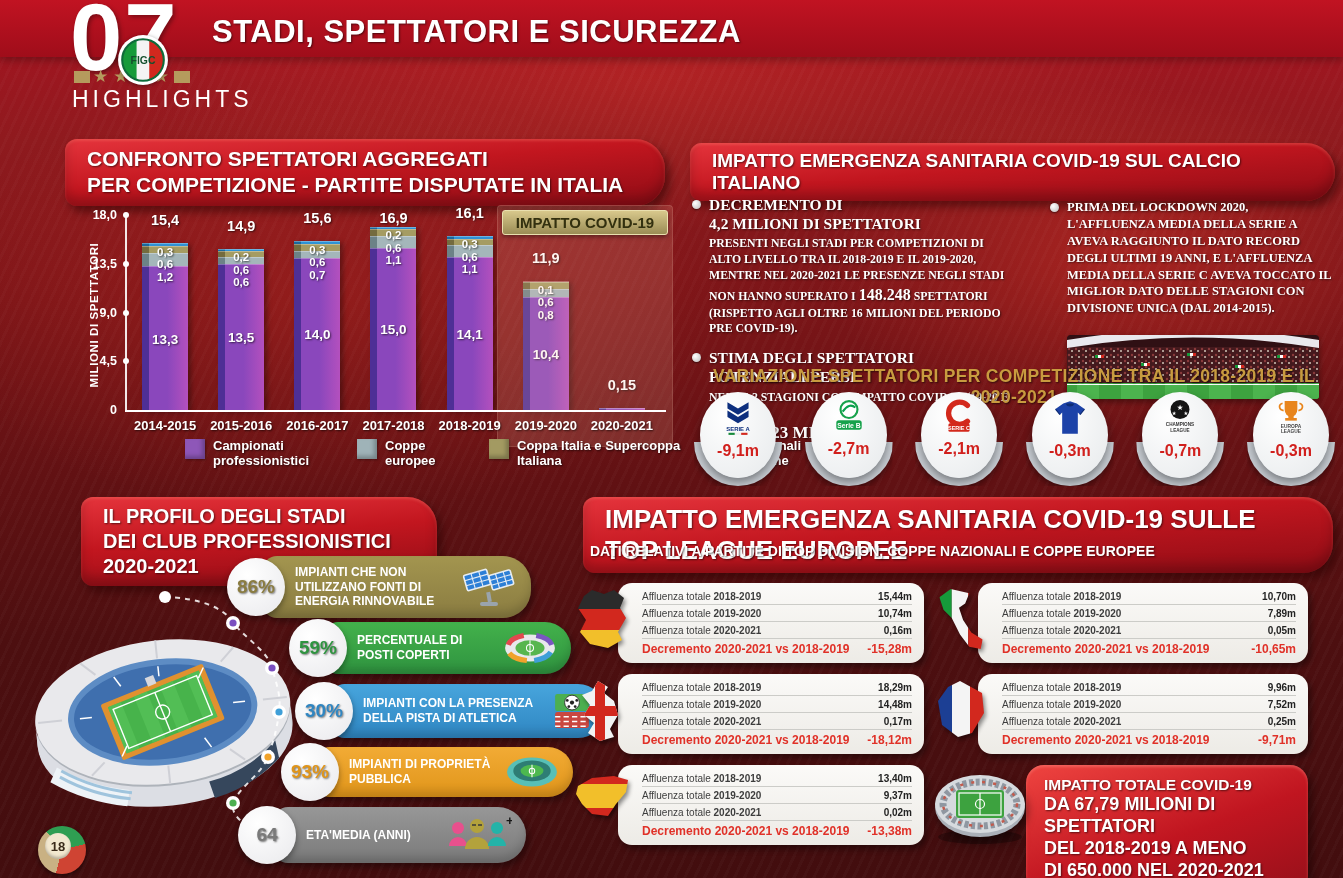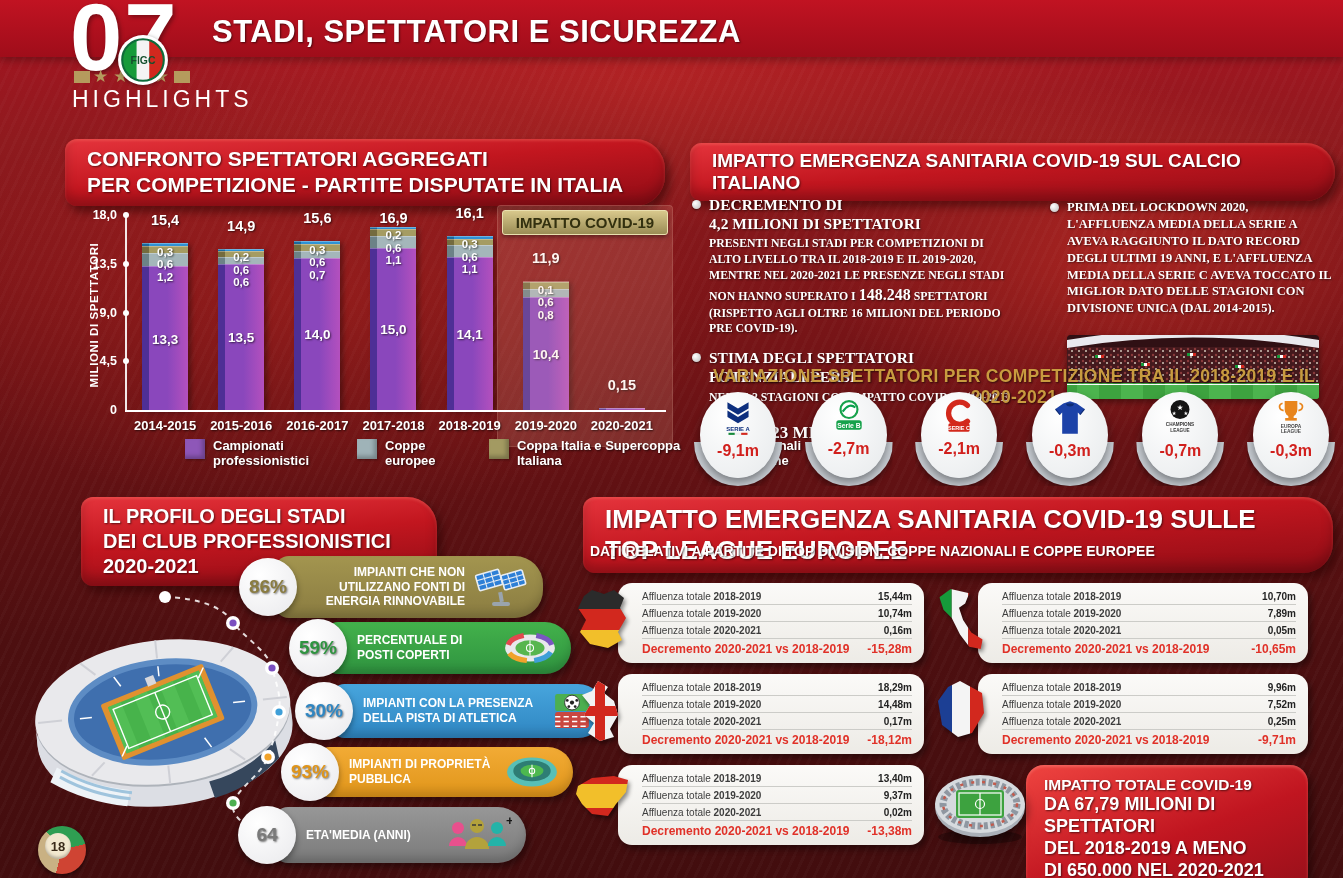--- a/index.html
+++ b/index.html
@@ -493,21 +493,21 @@
           <circle cx="129" cy="132" r="3.6" fill="#3f9fd8"></circle>
         <circle cx="118" cy="177" r="7" fill="#fff"></circle>
           <circle cx="118" cy="177" r="3.6" fill="#f0a22a"></circle>
         <circle cx="83" cy="223" r="7" fill="#fff"></circle>
           <circle cx="83" cy="223" r="3.6" fill="#4caf50"></circle>
       </g>
     </svg>
   </span>
 
   <div id="pstats">
-      <div class="pstat" style="left: 239px; top: 556px; text-align: right;">
+      <div class="pstat" style="left: 227px; top: 556px;">
     <div class="pcircle ts" style="color:#8a7c41">86%</div>
     <div class="ppill" style="background:linear-gradient(180deg,#a3954f,#8a7c41)">
       <span style="width:158px">IMPIANTI CHE NON UTILIZZANO FONTI DI ENERGIA RINNOVABILE</span>
       <span class="picon">
             <svg width="56" height="46" viewBox="0 0 56 46">
               <g transform="rotate(-16 16 16)">
                 <rect x="4" y="8" width="24" height="16" rx="1.5" fill="#2d7fd6" stroke="#e7edf3" stroke-width="1.6"></rect>
                 <path d="M4 13.3 H28 M4 18.6 H28 M12 8 V24 M20 8 V24" stroke="#e7edf3" stroke-width="1.1"></path>
               </g>
               <g transform="rotate(-16 42 18)">

